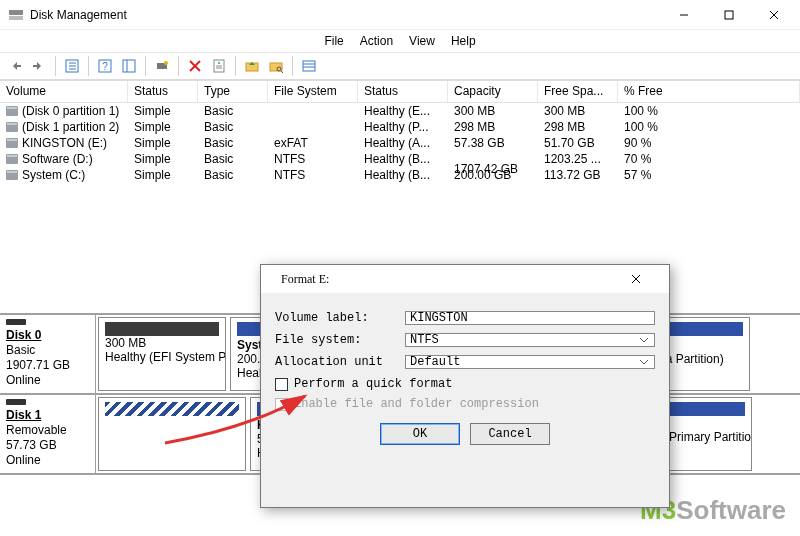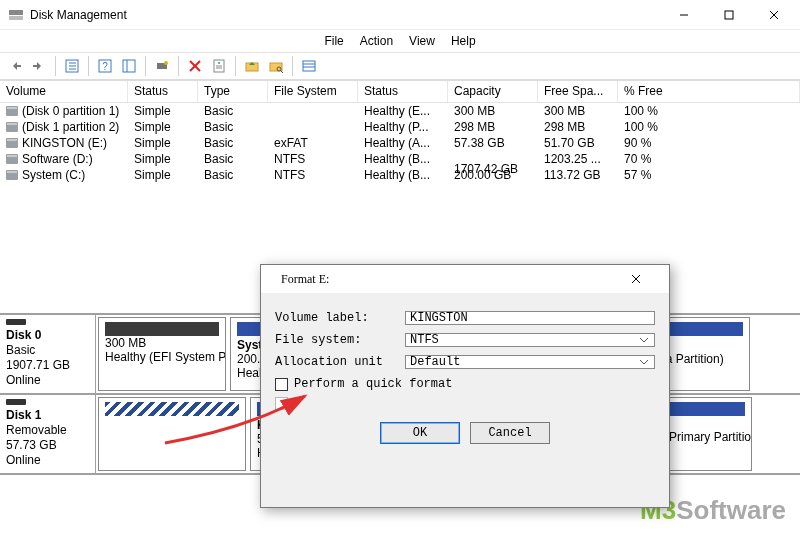--- a/index.html
+++ b/index.html
@@ -74,21 +74,21 @@
   }
   .disk-label {
     width: 96px;
     border-right: 1px solid #a0a0a0;
     padding: 4px 6px;
     background: #fff;
     display: flex; flex-direction: column; gap: 1px;
     position: relative;
   }
   .disk-label .icon { width: 20px; height: 6px; background:#333; margin-bottom:2px; border-radius:1px; }
-  .disk-title { font-weight: bold; }
+  .disk-title { font-weight: bold; text-decoration: underline; }
   .parts { flex: 1; display: flex; }
   .part {
     border: 1px solid #888;
     margin: 2px;
     padding: 4px 6px;
     display: flex; flex-direction: column;
     position: relative;
     overflow: hidden;
     white-space: nowrap;
   }
@@ -461,20 +461,21 @@
             </svg>
           </span>
       </div>
     </div>
     <div class="check-row">
       <span class="check"></span>
       <span>Perform a quick format</span>
     </div>
     <div class="check-row disabled">
       <span class="check disabled"></span>
+      <span>Enable file and folder compression</span>
     </div>
     <div class="dlg-buttons">
       <div class="btn default">OK</div>
       <div class="btn">Cancel</div>
     </div>
   </div>
 </div>
 
 <svg class="arrow" viewBox="0 0 170 60">
   <defs>

